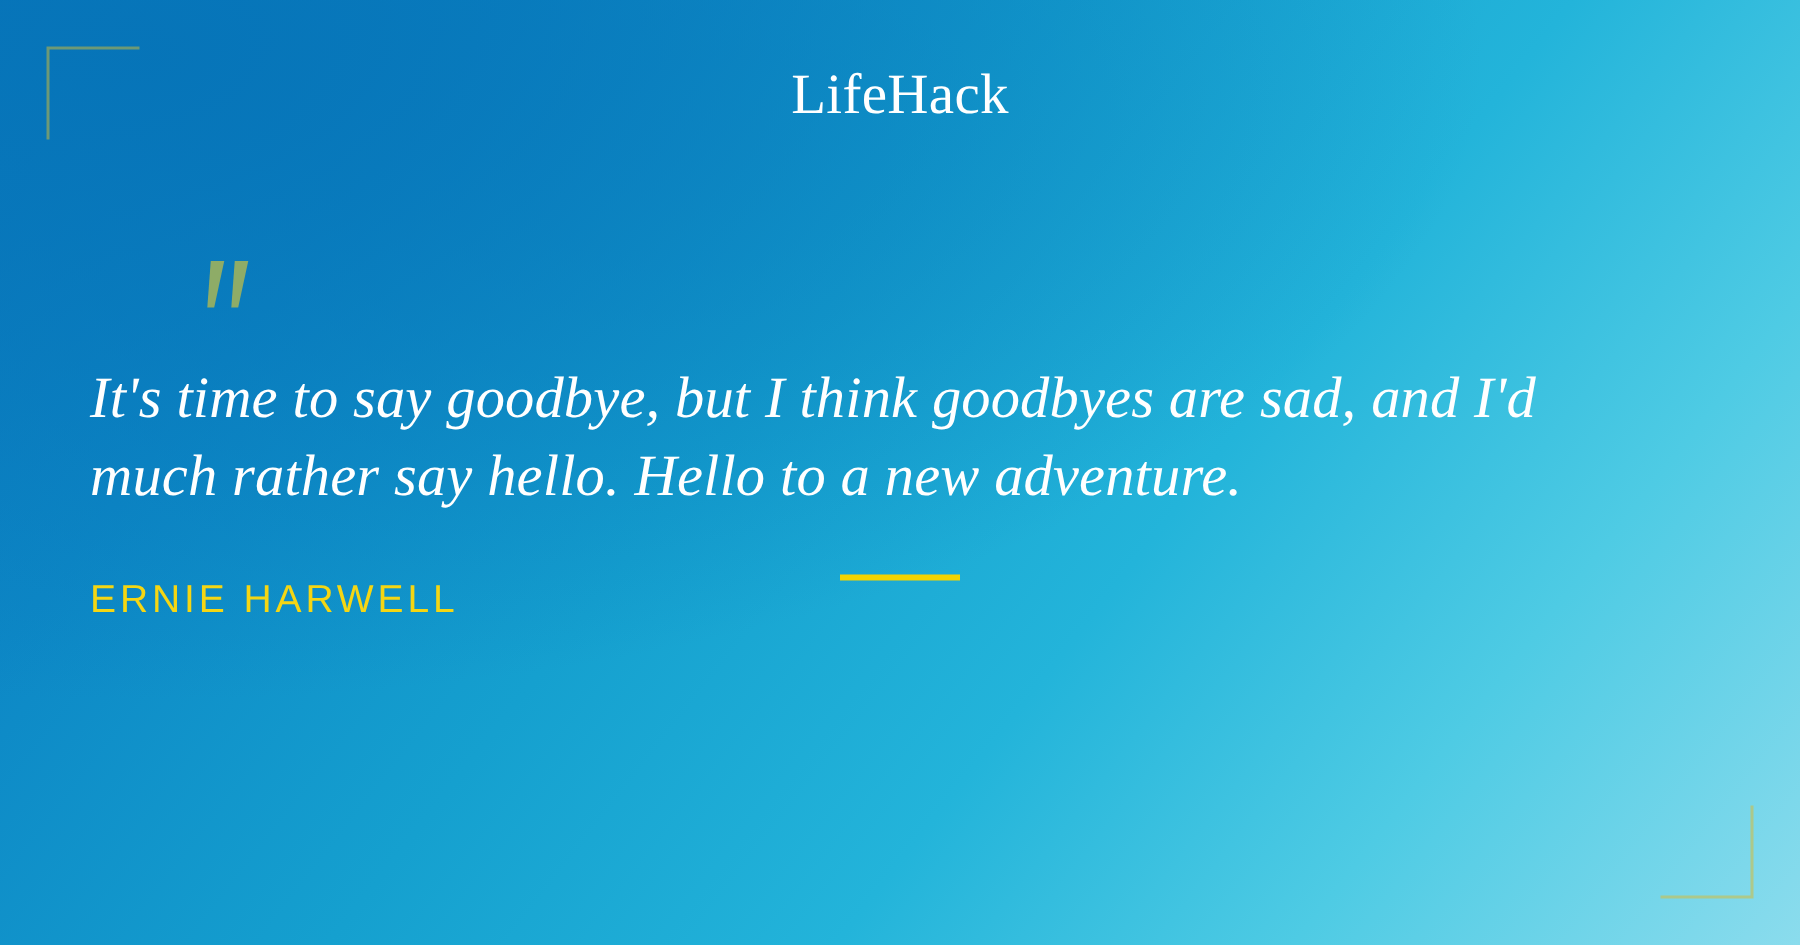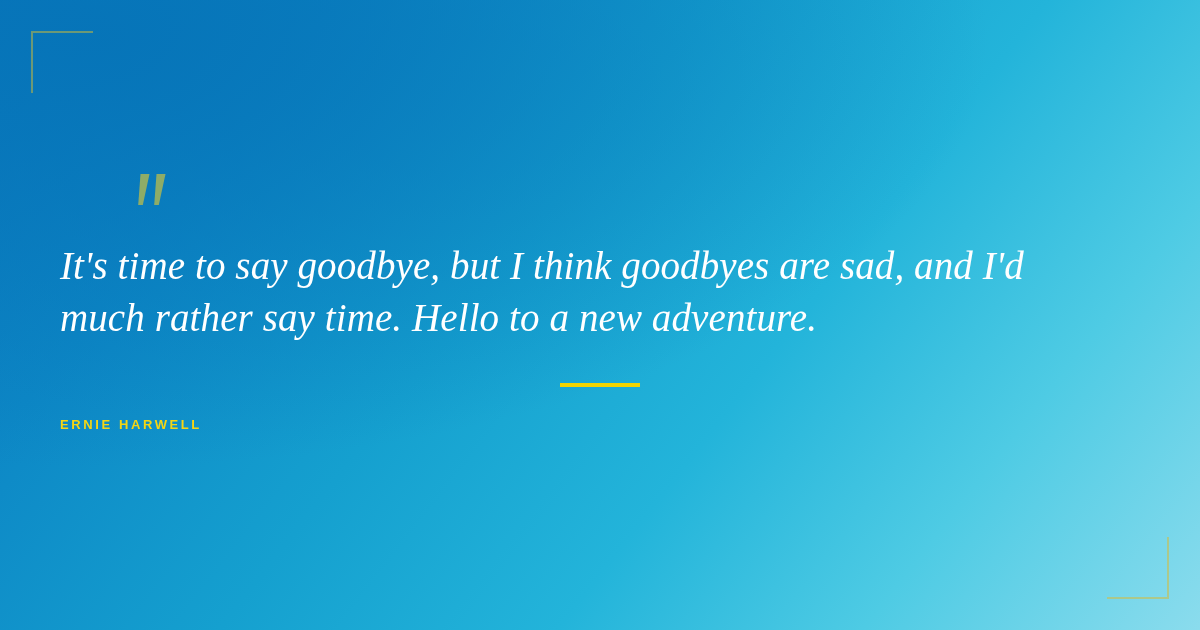--- a/index.html
+++ b/index.html
@@ -96,46 +96,46 @@
 
   .divider {
     width: 80px;
     height: 4px;
     background: #f3d400;
     margin: 39px auto 0 auto;
     border: 0;
   }
 
   .author {
-    margin-top: 26px;
     font-family: "Liberation Sans", sans-serif;
-    font-size: 13px;
+    font-size: 26px;
     line-height: 24px;
-    font-weight: 700;
+    font-weight: 400;
     letter-spacing: 2.6px;
     color: #f5d613;
     text-transform: uppercase;
   }
 </style>
 </head>
 <body>
 
 <div class="card">
 
   <div class="corner corner-tl"></div>
   <div class="corner corner-br"></div>
 
+  <div class="logo">LifeHack</div>
 
   <div class="quote-mark">
     <svg width="46" height="44" viewBox="0 0 46 44" xmlns="http://www.w3.org/2000/svg">
       <path d="M10.5 2 L19.5 2 L12.8 33 L8.2 33 Z" fill="#9ab05f" opacity="0.92"></path>
       <path d="M26.5 2 L35.5 2 L28.8 33 L24.2 33 Z" fill="#9ab05f" opacity="0.92"></path>
     </svg>
   </div>
 
   <div class="quote-block">
     <p class="quote-text">It's time to say goodbye, but I think goodbyes are sad, and I'd</p>
-    <p class="quote-text">much rather say time. Hello to a new adventure.</p>
+    <p class="quote-text">much rather say hello. Hello to a new adventure.</p>
     <div class="divider"></div>
     <div class="author">ERNIE HARWELL</div>
   </div>
 
 </div>
 
 </body></html>

